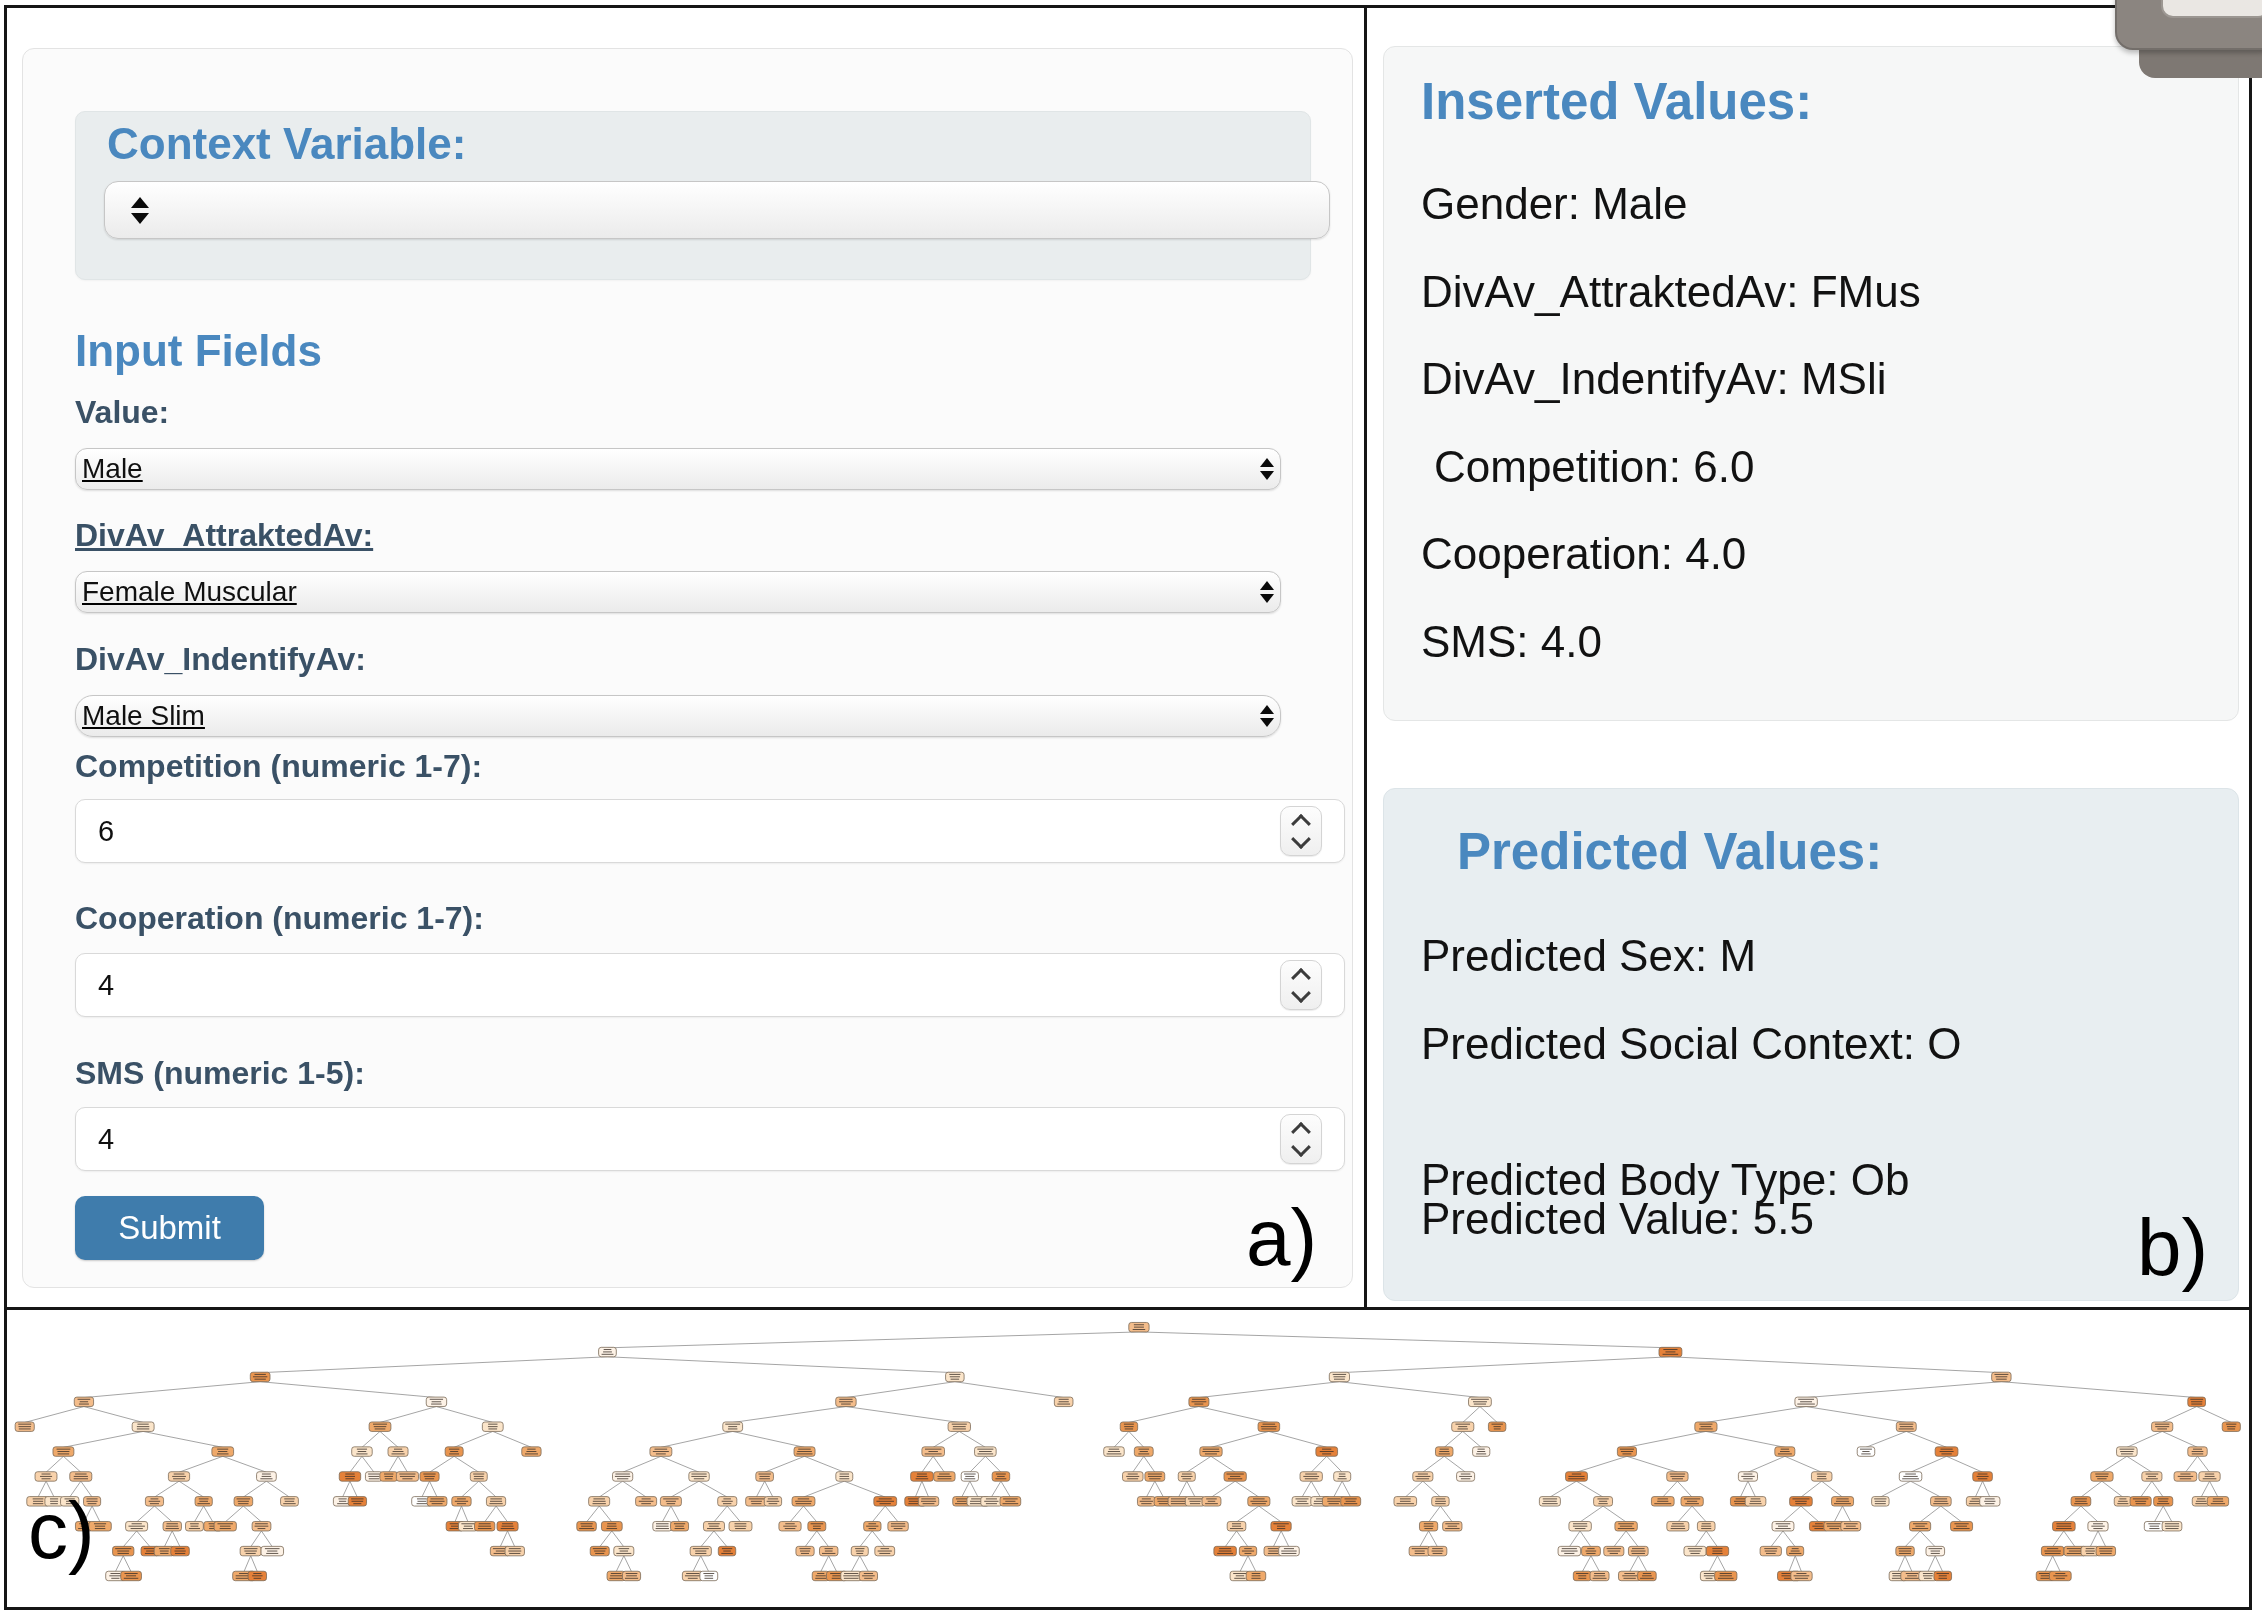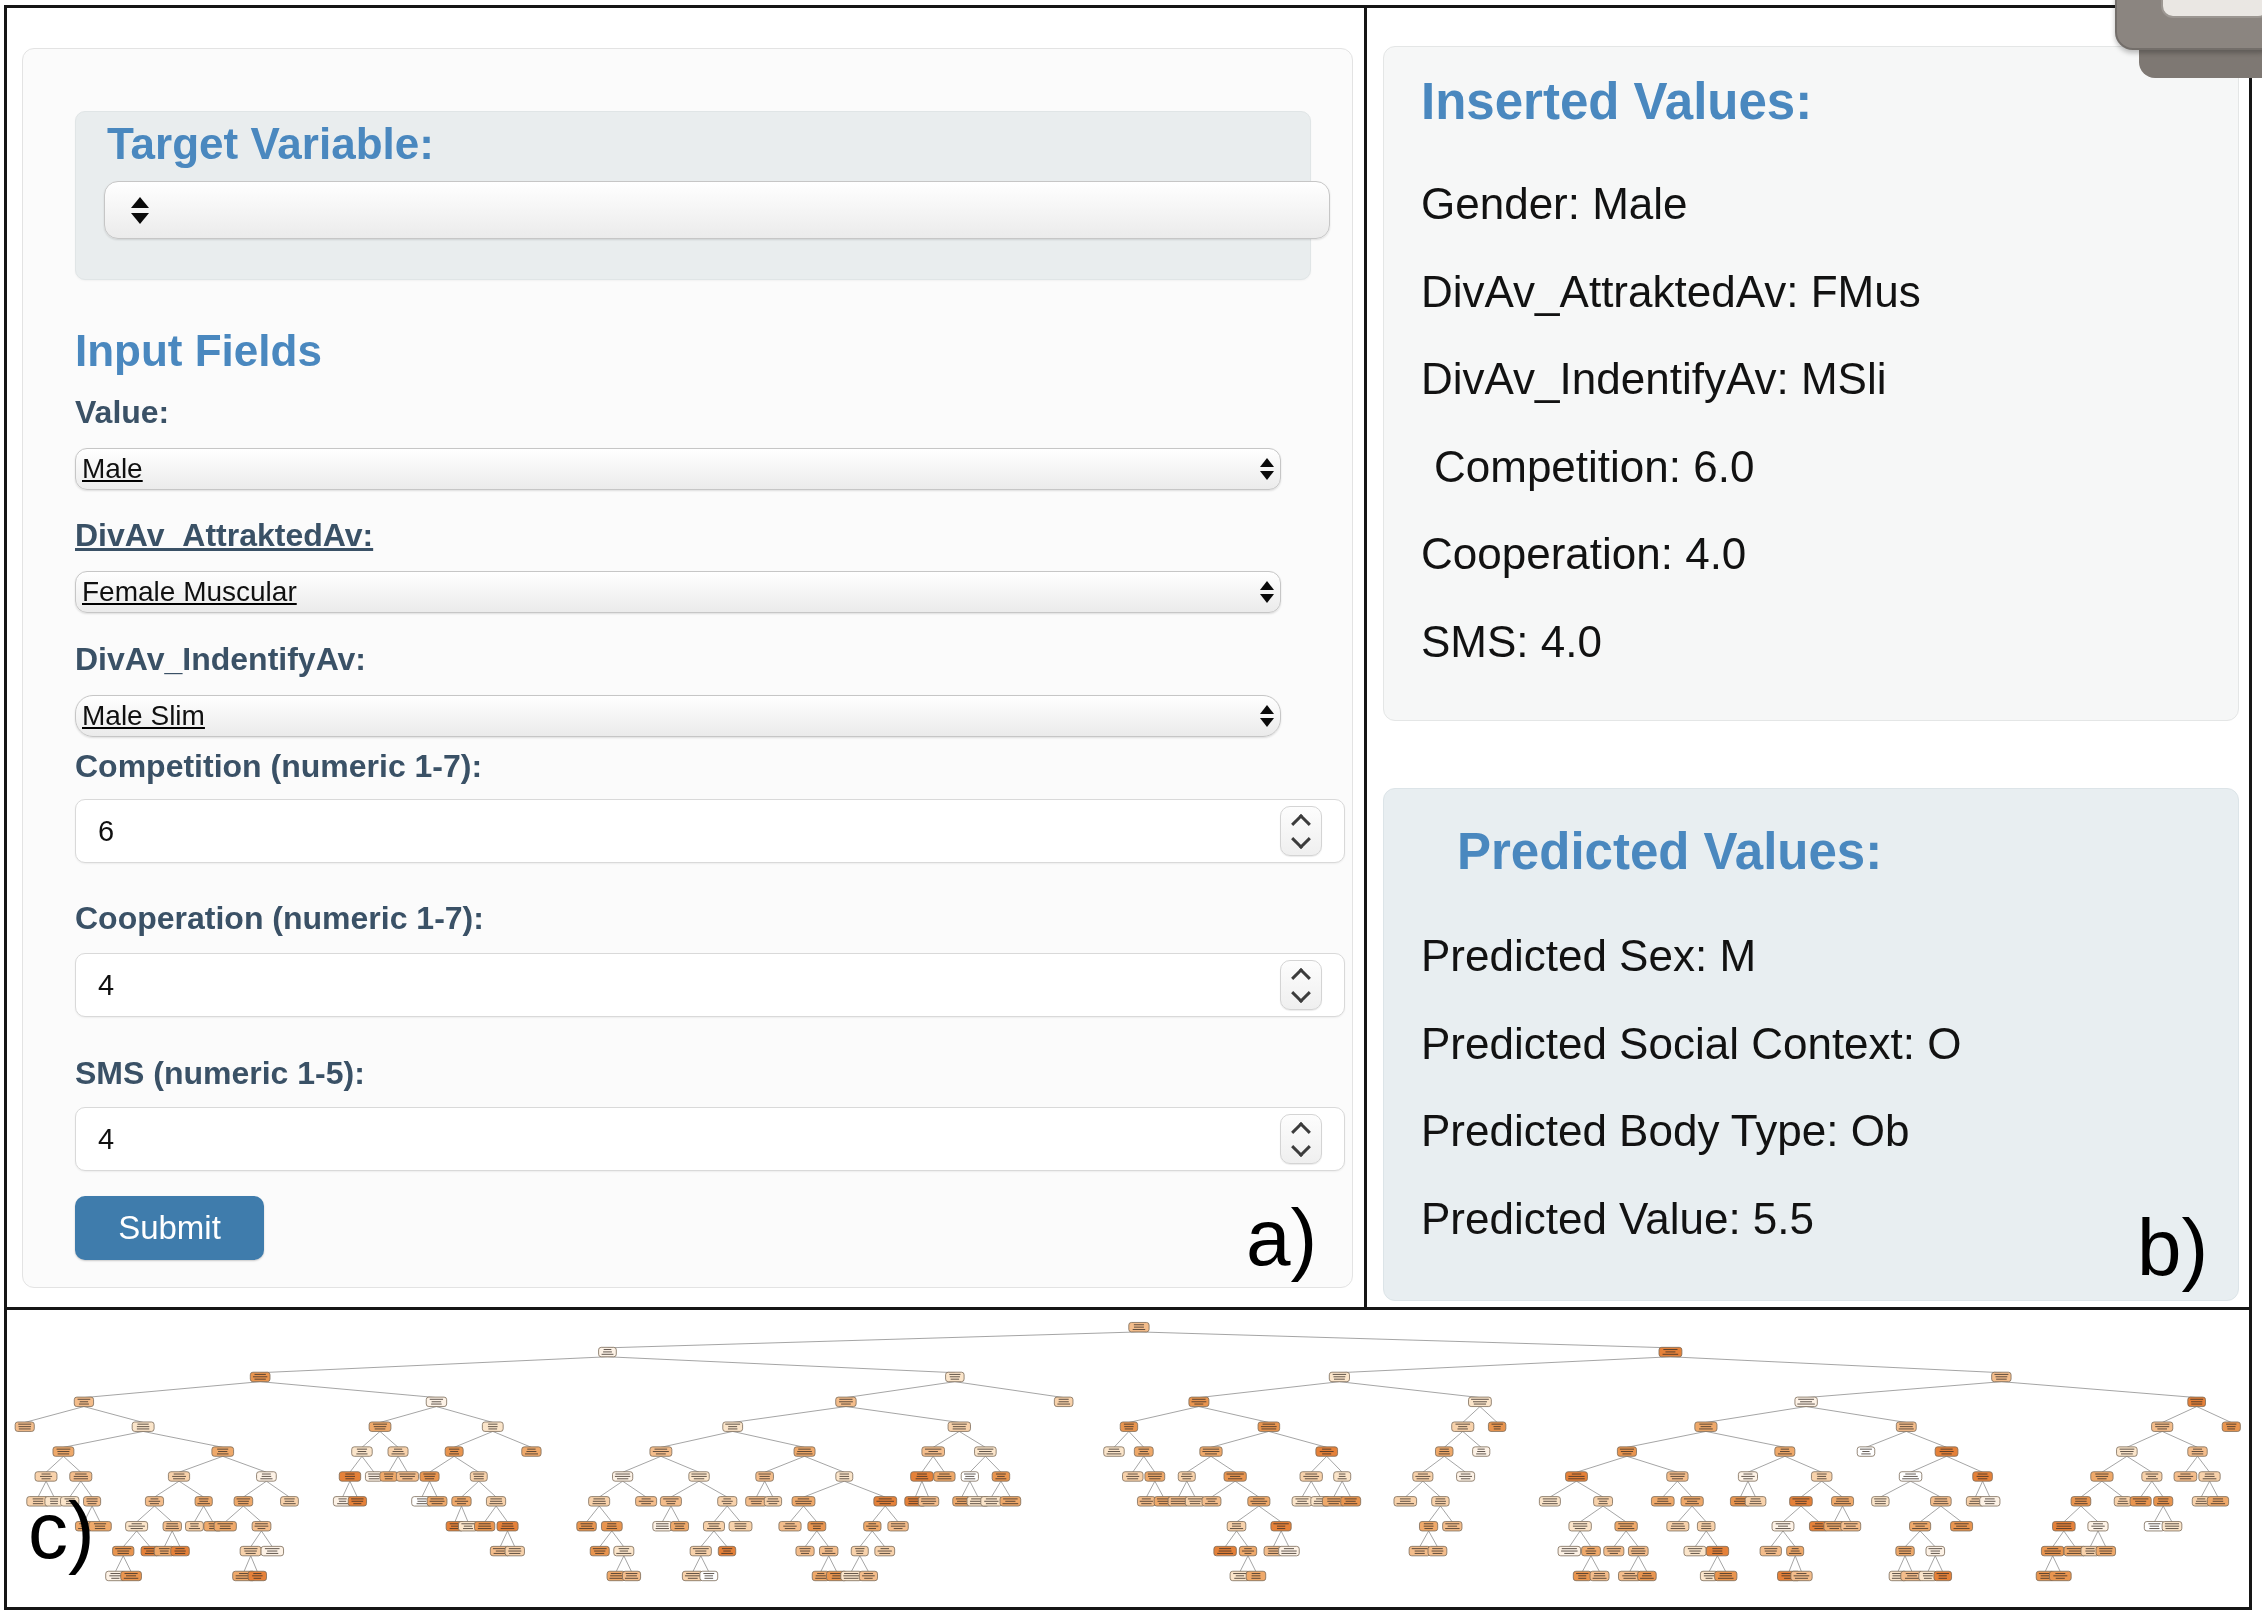--- a/index.html
+++ b/index.html
@@ -93,21 +93,21 @@
 </head>
 <body>
 
 <div class="abs" id="outer-frame"></div>
 <div class="abs" id="v-divider"></div>
 <div class="abs" id="h-divider"></div>
 
 <div class="abs" id="left-card"></div>
 
 <div class="abs" id="tv-panel"></div>
-<div class="abs h-blue" id="tv-heading">Target Variable:</div>
+<div class="abs h-blue" id="tv-heading">Context Variable:</div>
 <div class="abs sel" id="tv-select">
   <span class="sel-arrows">
     <span class="tri-up"></span>
       <span class="tri-down"></span>
   </span>
 </div>
 
 <div class="abs h-blue" id="input-fields-heading">Input Fields</div>
 
 <div class="abs field-label" style="top:394px;">Value:</div>
@@ -174,21 +174,21 @@
 <div class="abs kv-item" style="top:267px;">DivAv_AttraktedAv: FMus</div>
 <div class="abs kv-item" style="top:354px;">DivAv_IndentifyAv: MSli</div>
 <div class="abs kv-item" style="top:442px;margin-left:13px;">Competition: 6.0</div>
 <div class="abs kv-item" style="top:529px;">Cooperation: 4.0</div>
 <div class="abs kv-item" style="top:617px;">SMS: 4.0</div>
 
 <div class="abs" id="predicted-card"></div>
 <div class="abs h-blue card-heading" id="predicted-heading">Predicted Values:</div>
 <div class="abs kv-item" style="top:931px;">Predicted Sex: M</div>
 <div class="abs kv-item" style="top:1019px;">Predicted Social Context: O</div>
-<div class="abs kv-item" style="top:1106px;">Predicted Body Type: Ob</div>
+<div class="abs kv-item" style="top:1155px;">Predicted Body Type: Ob</div>
 <div class="abs kv-item" style="top:1194px;">Predicted Value: 5.5</div>
 
 <div class="abs sec-label" id="label-b">b)</div>
 
 <div class="abs" id="widget-back"></div>
 <div class="abs" id="widget-main"></div>
 <div class="abs" id="widget-pill"></div>
 
 <div class="abs" id="tree-wrap"><svg width="2242" height="289" viewBox="0 0 2253 290" xmlns="http://www.w3.org/2000/svg">
       <line x1="1137.5" y1="18.8" x2="603.4" y2="34.8" stroke="#9a9a9a" stroke-width="0.9"></line>

